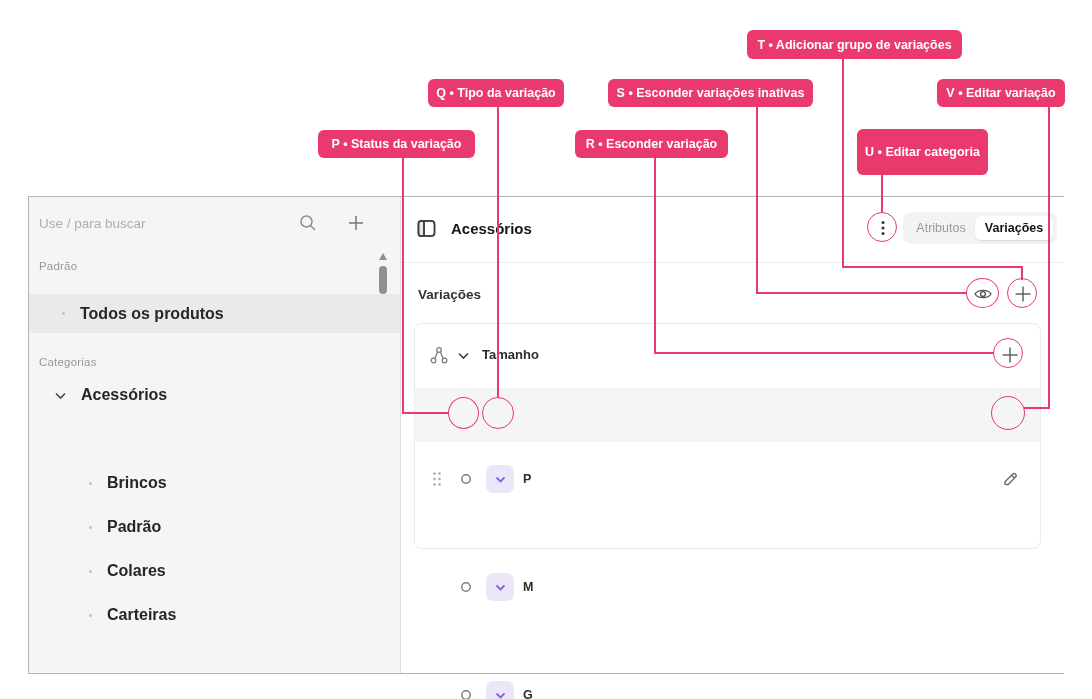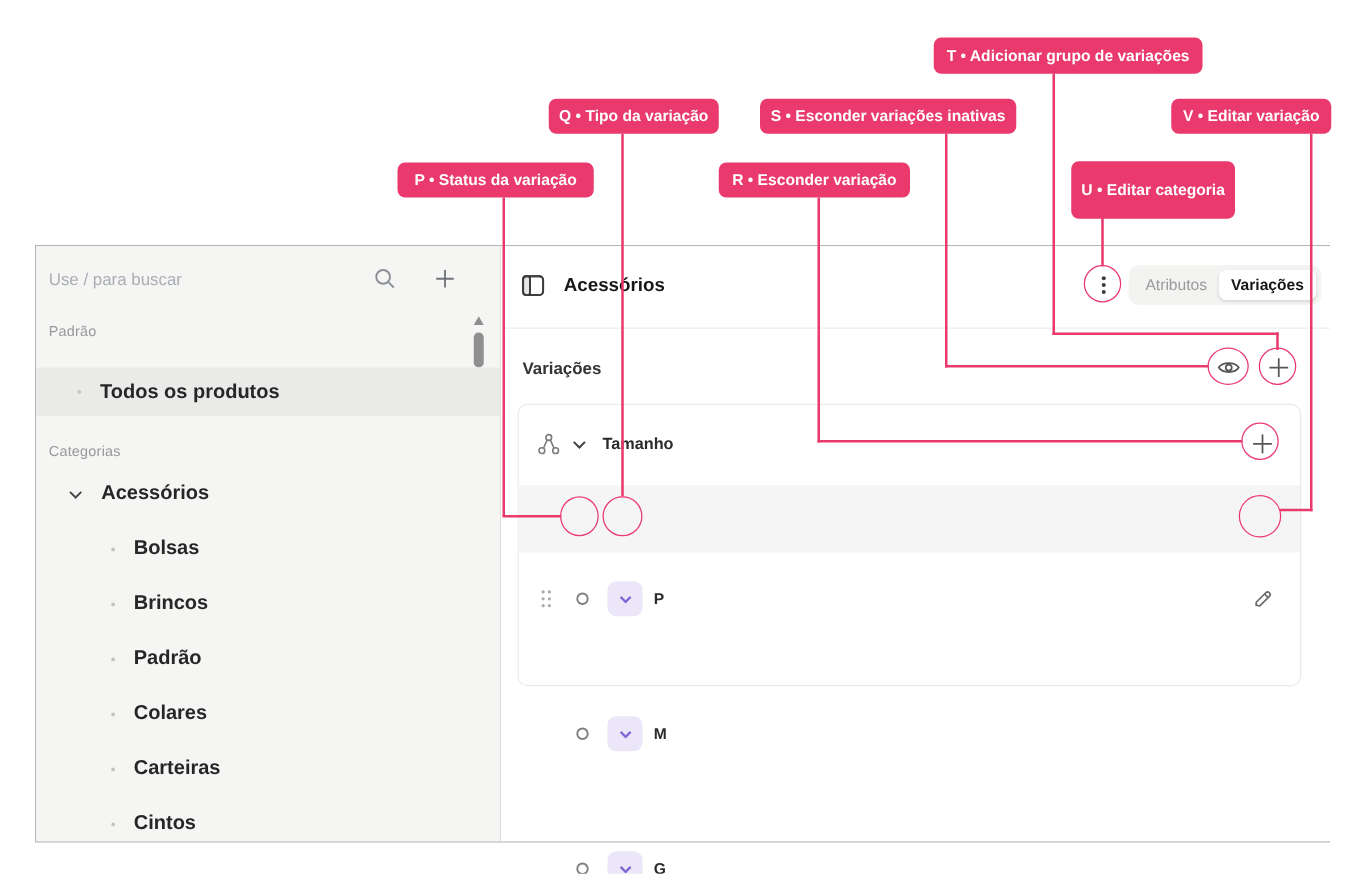--- a/index.html
+++ b/index.html
@@ -111,43 +111,35 @@
 
       <div class="sb-row" style="top:184px; height:28px; padding-left:24px;">
         <span style="display:flex;">
           <svg width="15" height="15" viewBox="0 0 15 15" fill="none" stroke="#4a4a4a" stroke-width="1.6">
             <polyline points="3,5.5 7.5,10 12,5.5"></polyline>
           </svg>
         </span>
         <span style="margin-left:13px;">Acessórios</span>
       </div>
 
-      <div class="sb-row" style="top:220px; height:44px; padding-left:60px;">
-        <span class="dot"></span>
-        <span style="margin-left:15px;">Bolsas</span>
-      </div>
       <div class="sb-row" style="top:264px; height:44px; padding-left:60px;">
         <span class="dot"></span>
         <span style="margin-left:15px;">Brincos</span>
       </div>
       <div class="sb-row" style="top:308px; height:44px; padding-left:60px;">
         <span class="dot"></span>
         <span style="margin-left:15px;">Padrão</span>
       </div>
       <div class="sb-row" style="top:352px; height:44px; padding-left:60px;text-align:center;">
         <span class="dot"></span>
         <span style="margin-left:15px;">Colares</span>
       </div>
       <div class="sb-row" style="top:396px; height:44px; padding-left:60px;">
         <span class="dot"></span>
         <span style="margin-left:15px;">Carteiras</span>
-      </div>
-      <div class="sb-row" style="top:440px; height:44px; padding-left:60px;">
-        <span class="dot"></span>
-        <span style="margin-left:15px;">Cintos</span>
       </div>
     </div>
 
     <div class="main">
       <div class="main-header"></div>
 
       <button class="icon-btn panel-btn">
         <svg width="19" height="19" viewBox="0 0 19 19" fill="none" stroke="#3d3d3d" stroke-width="1.5">
           <rect x="1.5" y="2" width="16" height="15" rx="3" fill="#ffffff"></rect>
           <rect x="1.5" y="2" width="5.5" height="15" rx="2" fill="#e7e7e7"></rect>
@@ -266,21 +258,21 @@
               <polyline points="2.5,4.5 6.5,8.5 10.5,4.5"></polyline>
             </svg>
           </div>
           <span class="var-label" style="top:192px;">G</span>
         </div>
       </div>
     </div>
   </div>
 
   <div class="ann-label" style="left:747px; top:30px;  width:215px; height:29px;">T • Adicionar grupo de variações</div>
-  <div class="ann-label" style="left:439px; top:79px;  width:136px; height:28px;">Q • Tipo da variação</div>
+  <div class="ann-label" style="left:428px; top:79px;  width:136px; height:28px;">Q • Tipo da variação</div>
   <div class="ann-label" style="left:937px; top:79px;  width:128px; height:28px;">V • Editar variação</div>
   <div class="ann-label" style="left:608px; top:79px;  width:205px; height:28px;">S • Esconder variações inativas</div>
   <div class="ann-label" style="left:318px; top:130px; width:157px; height:28px;">P • Status da variação</div>
   <div class="ann-label" style="left:575px; top:130px; width:153px; height:28px;">R • Esconder variação</div>
   <div class="ann-label" style="left:857px; top:129px; width:131px; height:46px;">U • Editar categoria</div>
 
   <div class="ann-line" style="left:402px; top:158px; width:2px; height:255px;"></div>
   <div class="ann-line" style="left:402px; top:412px; width:47px; height:2px;"></div>
   <div class="ann-line" style="left:497px; top:107px; width:2px; height:290px;"></div>
   <div class="ann-line" style="left:654px; top:158px; width:2px; height:196px;"></div>

